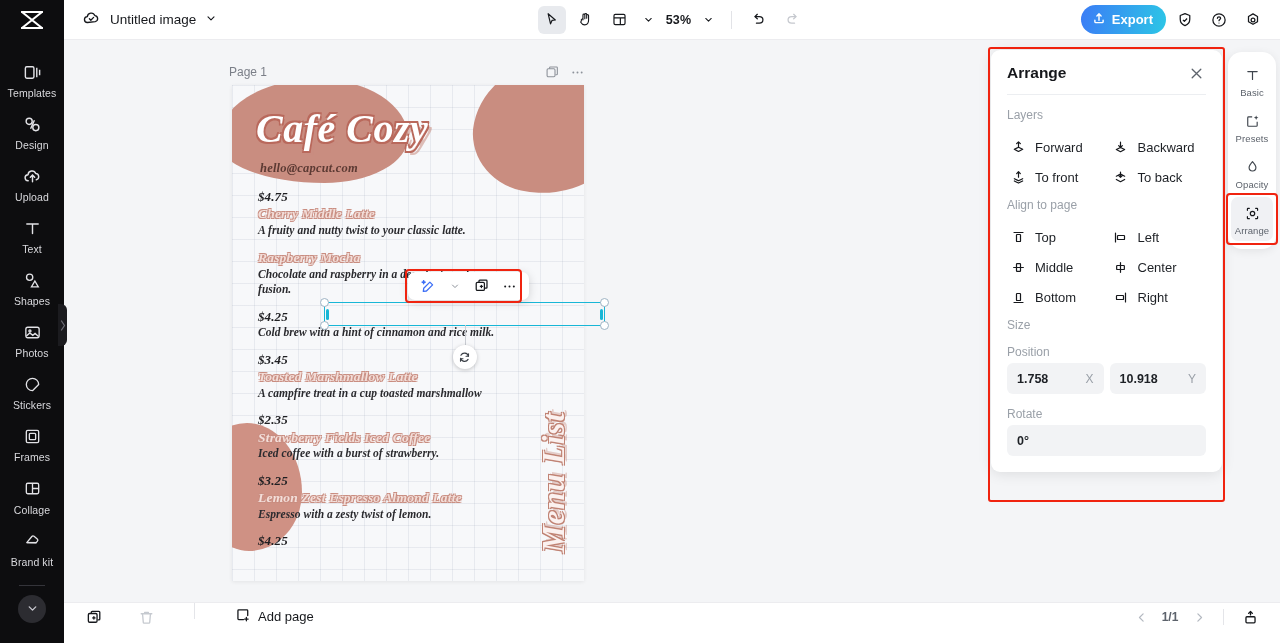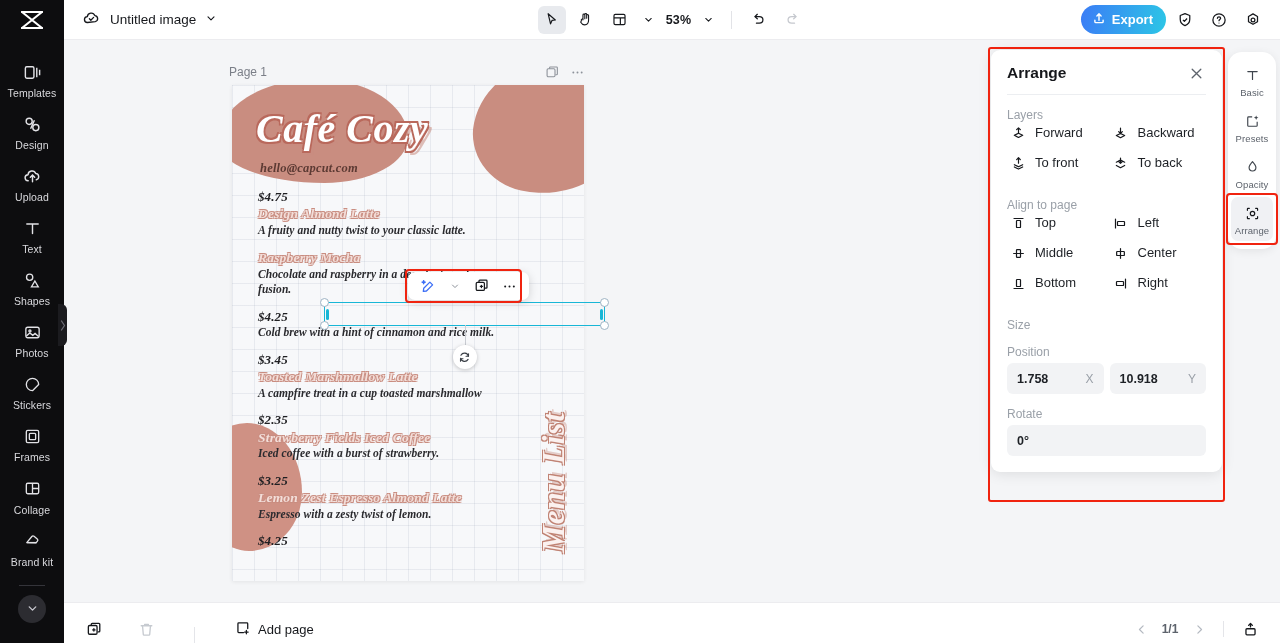--- a/index.html
+++ b/index.html
@@ -186,21 +186,21 @@
     background: #fff; border-radius: 9px; box-shadow: 0 2px 14px rgba(0,0,0,.1);
     padding: 13px 16px 16px; z-index: 20;
   }
   .panel-top { display: flex; align-items: center; }
   .panel-title { font-size: 15.5px; font-weight: 700; color: #15171b; }
   .panel-close { margin-left: auto; cursor: pointer; width: 20px; height: 20px; display: flex; align-items: center; justify-content: center; }
   .panel-rule { height: 1px; background: #eceef1; margin: 11px 0 0; }
   .sec-label { font-size: 12px; color: #9aa0a8; margin: 13px 0 3px; }
   .grid2 { display: grid; grid-template-columns: 1fr 1fr; gap: 0 6px; }
   .act-row {
-    display: flex; align-items: flex-start; gap: 9px; height: 30px; cursor: pointer;
+    display: flex; align-items: flex-end; gap: 9px; height: 30px; cursor: pointer;
     border-radius: 5px; padding: 0 3px;
   }
   .act-label { font-size: 13px; color: #1d2025; }
   .act-ico { width: 16px; height: 16px; display: flex; align-items: center; justify-content: center; flex: 0 0 16px; }
   .field-row { display: flex; gap: 6px; margin-top: 4px; position: relative; }
   .field {
     flex: 1; height: 31px; background: #f2f3f5; border-radius: 6px;
     display: flex; align-items: center; padding: 0 10px;
   }
   .field input {
@@ -236,21 +236,21 @@
   .rr-ico { width: 20px; height: 20px; display: flex; align-items: center; justify-content: center; }
   .rr-label { font-size: 9.5px; color: #5d636c; letter-spacing: .1px; }
   .red-outline-rail {
     position: absolute; right: 2px; top: 193px; width: 52px; height: 52px;
     border: 2.5px solid #f0230f; border-radius: 4px; z-index: 23; pointer-events: none;
   }
 
   
   .bottom-bar {
     position: absolute; left: 64px; bottom: 0; width: 1216px; height: 41px;
-    background: #fff; border-top: 1px solid #ececef; display: flex; align-items: flex-end;
+    background: #fff; border-top: 1px solid #ececef; display: flex; align-items: flex-start;
     padding: 0 16px;
     gap: 24px;
   }
   .bb-btn { width: 28px; height: 28px; display: flex; align-items: center; justify-content: center; cursor: pointer; border-radius: 5px; }
   .bb-sep { width: 1px; height: 16px; background: #e4e5e9; margin: 0 10px; }
   .add-page { display: flex; align-items: center; gap: 7px; cursor: pointer; padding: 4px 6px; border-radius: 5px; }
   .add-page span { font-size: 13px; color: #16181c; }
   .bb-right { margin-left: auto; display: flex; align-items: center; gap: 2px; }
   .page-ind { font-size: 12px; color: #5d636c; min-width: 30px; text-align: center; font-weight: 600; }
   .nav-arrow { width: 24px; height: 24px; display: flex; align-items: center; justify-content: center; cursor: pointer; color: #b4b9c1; }
@@ -501,21 +501,21 @@
       <div class="blob-top"></div>
       <div class="blob-topright"></div>
       <div class="blob-left"></div>
 
       <div class="menu-title">Café Cozy</div>
       <div class="menu-email">hello@capcut.com</div>
 
       <div class="menu-list">
         <div class="m-item">
           <div class="m-price">$4.75</div>
-          <div class="m-name">Design Almond Latte</div>
+          <div class="m-name">Cherry Middle Latte</div>
           <div class="m-desc">A fruity and nutty twist to your classic latte.</div>
         </div>
         <div class="m-item">
           <div class="m-name">Raspberry Mocha</div>
           <div class="m-desc">Chocolate and raspberry in a decadent mocha fusion.</div>
         </div>
         <div class="m-item">
           <div class="m-price">$4.25</div>
           <div class="m-desc">Cold brew with a hint of cinnamon and rice milk.</div>
         </div>

